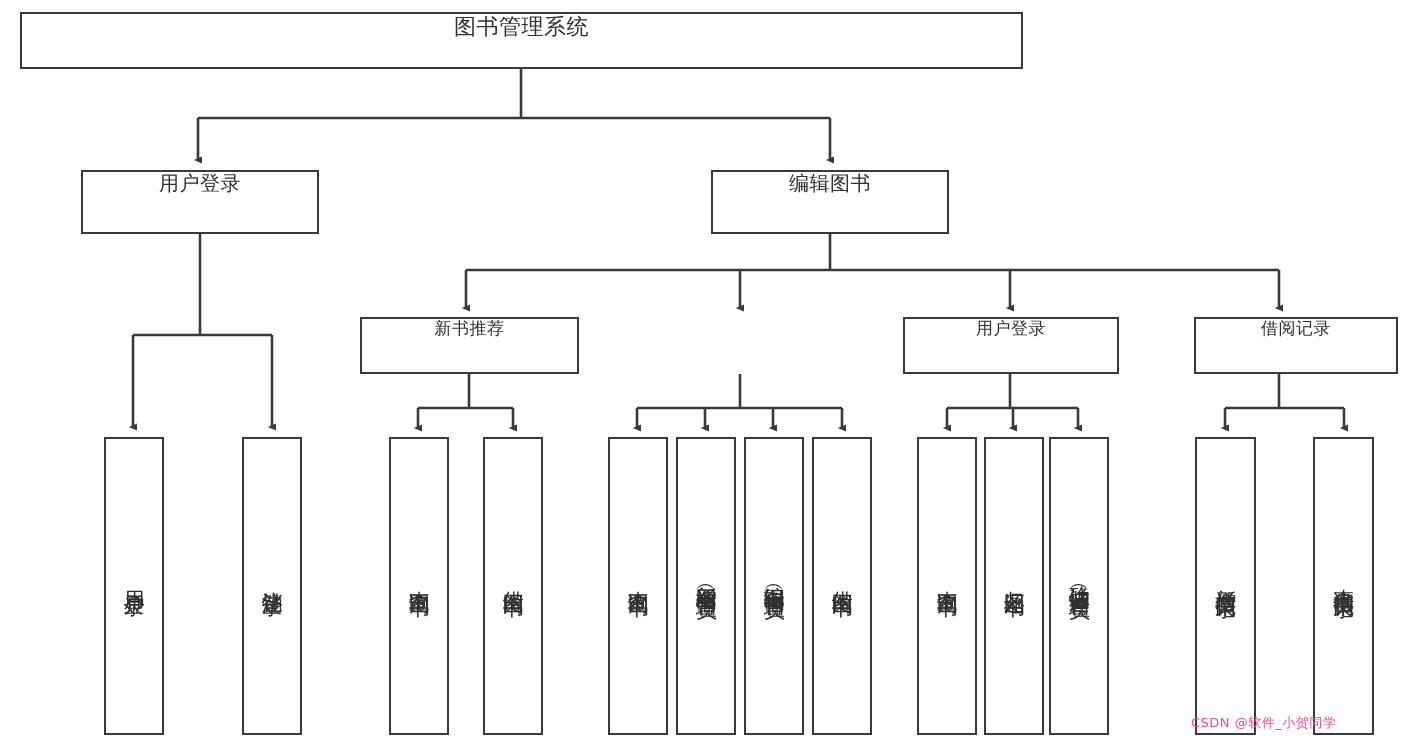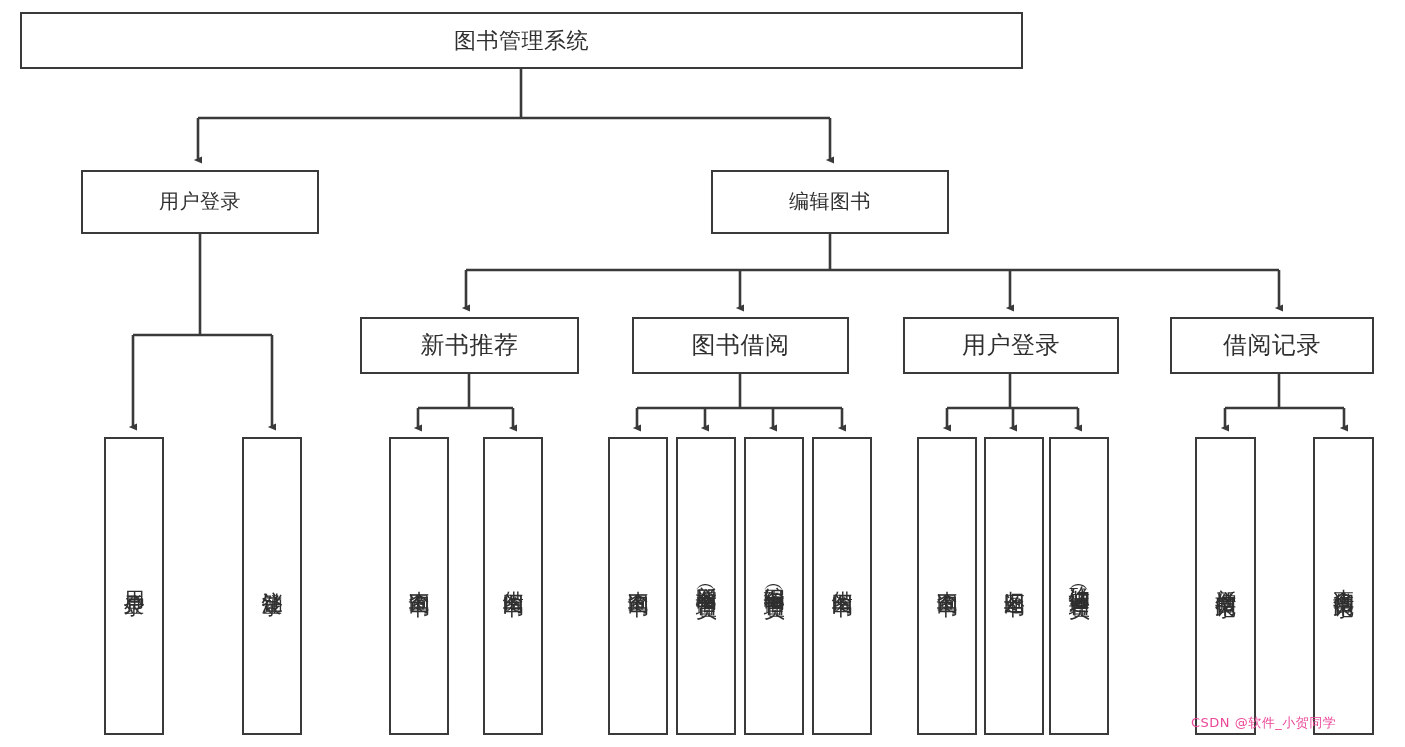--- a/index.html
+++ b/index.html
@@ -22,21 +22,21 @@
     width: 1405px;
     height: 747px;
     pointer-events: none;
   }
   .node {
     position: absolute;
     box-sizing: border-box;
     border: 2.5px solid #3a3a3a;
     background: #ffffff;
     display: flex;
-    align-items: center;
+    align-items: flex-start;
     justify-content: center;
     color: #2b2b2b;
     text-align: center;
     z-index: 2;
   }
   .node-label {
     display: block;
     line-height: 1.18;
     letter-spacing: 0.5px;
     color: #2f2f2f;
@@ -46,25 +46,25 @@
   .n-root .node-label { font-size: 22px; }
 
   
   .n-l1 { height: 64px; }
   .n-l1 .node-label { font-size: 20px; }
   .n-login   { left: 81px;  top: 170px; width: 238px; }
   .n-bookmgr { left: 711px; top: 170px; width: 238px; }
 
   
   .n-l2 { height: 57px; top: 317px; }
-  .n-l2 .node-label { font-size: 24px; }
+  .n-l2 .node-label { font-size: 17px; font-family: Liberation Serif, serif; }
   .n-newbook { left: 360px;  width: 219px; }
   .n-borrow  { left: 632px;  width: 217px; }
   .n-current { left: 903px;  width: 216px; }
-  .n-record  { left: 1170px; width: 204px; }
+  .n-record  { left: 1194px; width: 204px; }
 
   
   .leaf {
     top: 437px;
     height: 298px;
     border-width: 2.5px;
     align-items: flex-start;
     justify-content: center;
     padding-top: 0;
   }
@@ -154,23 +154,20 @@
   <div class="node n-l1 n-login">
     <span class="node-label">用户登录</span>
   </div>
   <div class="node n-l1 n-bookmgr">
     <span class="node-label">编辑图书</span>
   </div>
 
   <div class="node n-l2 n-newbook">
     <span class="node-label">新书推荐</span>
   </div>
-  <div class="node n-l2 n-borrow">
-    <span class="node-label">图书借阅</span>
-  </div>
   <div class="node n-l2 n-current">
     <span class="node-label">用户登录</span>
   </div>
   <div class="node n-l2 n-record">
     <span class="node-label">借阅记录</span>
   </div>
 
   <div class="node leaf mid" style="left:104px; width:60px;">
     <span class="node-label" style="margin-top: 135px;">用户登录</span>
   </div>

